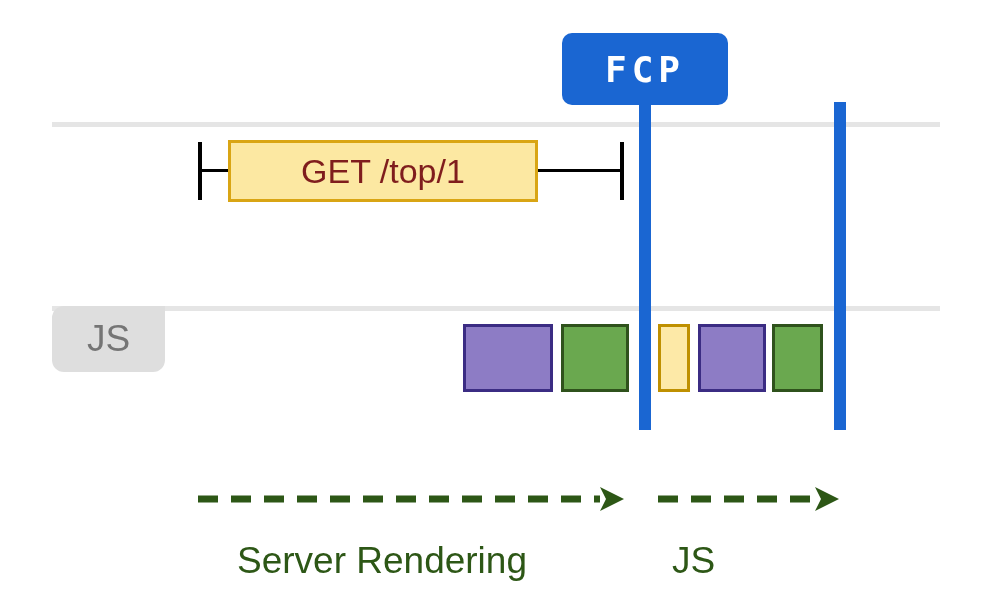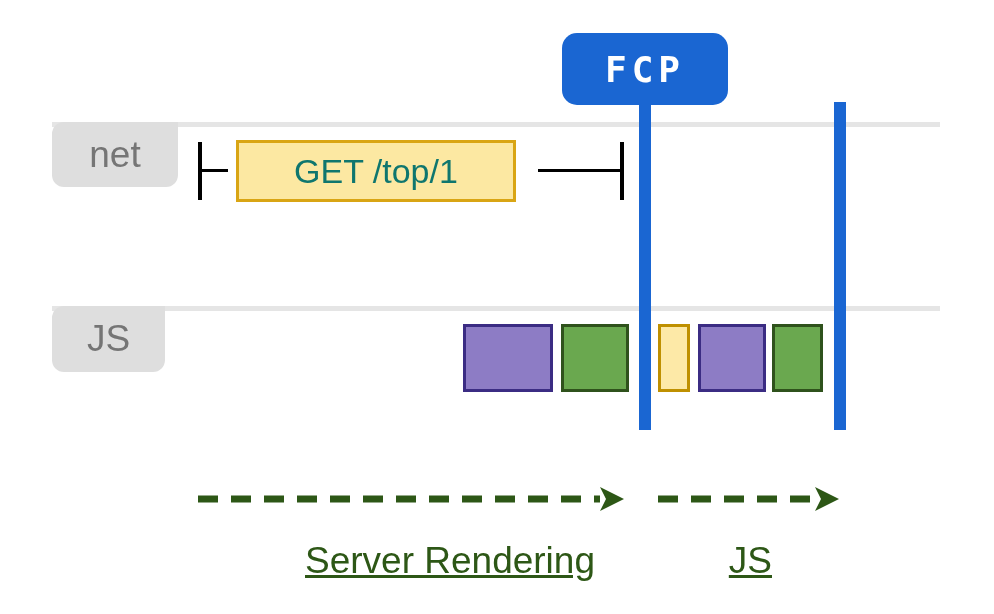--- a/index.html
+++ b/index.html
@@ -12,21 +12,21 @@
     overflow: hidden;
   }
 
   
   .metric-badge {
     position: absolute;
     top: 33px;
     width: 166px;
     height: 72px;
     background: #1a66d2;
-    border-radius: 15px;
+    border-radius: 10px;
     color: #ffffff;
     font-family: "DejaVu Sans Mono", monospace;
     font-weight: bold;
     font-size: 36px;
     letter-spacing: 5px;
     display: flex;
     align-items: center;
     justify-content: center;
   }
   .badge-fcp { left: 562px; }
@@ -87,31 +87,30 @@
     background: #000000;
   }
   .whisker-line-left  { left: 202px; width: 26px; }
   .whisker-line-right { left: 538px; width: 82px; }
 
   
   .request-box {
     position: absolute;
     left: 228px;
     top: 140px;
-    width: 280px;
+    width: 310px;
     height: 62px;
     box-sizing: border-box;
     background: #fce8a2;
     border: 3px solid #d9a514;
-    color: #0f766e;
+    color: #7f1d1d;
     font-size: 34px;
     display: flex;
     align-items: center;
     justify-content: center;
-    margin-left: 8px;
   }
 
   
   .task {
     position: absolute;
     top: 324px;
     height: 68px;
     box-sizing: border-box;
     border: 3px solid;
   }
@@ -131,38 +130,34 @@
     width: 994px; height: 614px;
     pointer-events: none;
   }
 
   
   .phase-label {
     position: absolute;
     top: 540px;
     color: #2d5716;
     font-size: 37px;
-    text-align: right;
+    text-align: left;
     white-space: nowrap;
-    text-decoration: underline;
   }
   .phase-label-sr { left: 237px; width: 358px; }
   .phase-label-js { left: 672px; width: 100px; }
 </style>
 </head>
 <body>
 
 <div class="canvas">
 
   <div class="lane-line lane-line-net"></div>
   <div class="lane-line lane-line-js"></div>
 
-  <div class="lane-tab tab-net">
-    <span>net</span>
-  </div>
   <div class="lane-tab tab-js">
     <span>JS</span>
   </div>
 
   <div class="whisker-bar whisker-left"></div>
   <div class="whisker-line whisker-line-left"></div>
   <div class="request-box">
     <span>GET /top/1</span>
   </div>
   <div class="whisker-line whisker-line-right"></div>

